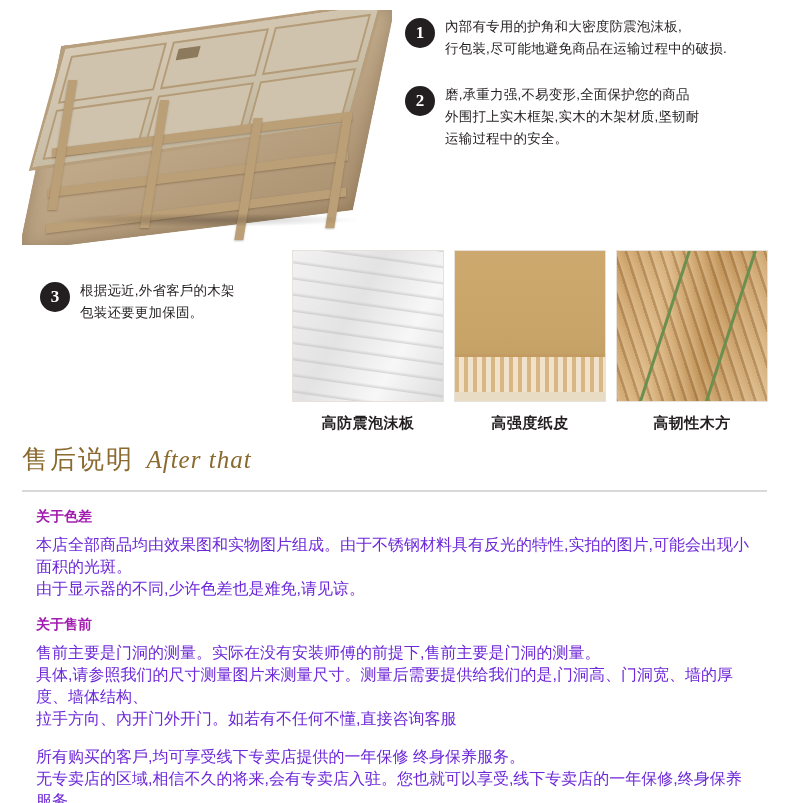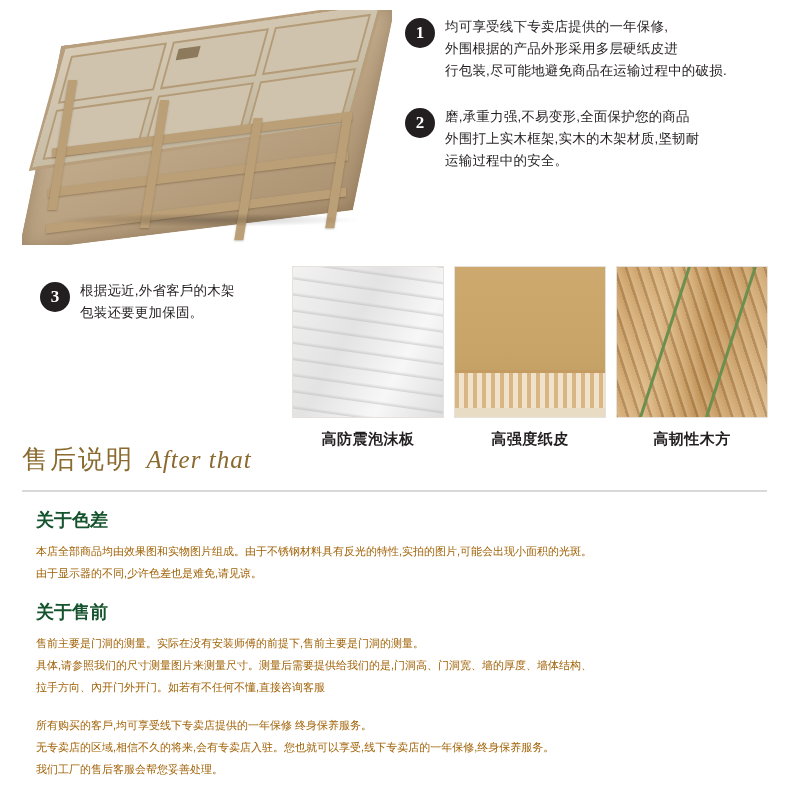--- a/index.html
+++ b/index.html
@@ -130,21 +130,21 @@
     position: absolute;
     left: 40px;
     top: 30px;
     width: 240px;
     display: flex;
     align-items: flex-start;
   }
   .materials {
     position: absolute;
     left: 292px;
-    top: 16px;
+    top: 0px;
     display: flex;
     gap: 10px;
   }
   .material {
     width: 152px;
   }
   .mat-img {
     width: 152px;
     height: 152px;
     overflow: hidden;
@@ -252,30 +252,30 @@
     height: 2px;
     background: #d9d9d9;
     margin: 4px 0 0 22px;
   }
 
   .block {
     margin: 16px 0 0 36px;
     width: 720px;
   }
   .block-title {
-    font-size: 18px;
+    font-size: 14px;
     font-weight: bold;
-    color: #14532d;
+    color: #a21caf;
     margin-bottom: 8px;
     font-family: Liberation Serif, serif;
   }
   .block-line {
-    font-size: 11px;
+    font-size: 16px;
     line-height: 22px;
-    color: #a16207;
+    color: #6d28d9;
   }
 </style>
 </head>
 <body>
 
 <div class="top-section">
 
   <div class="crate-photo">
     <div class="crate-bg"></div>
 
@@ -299,22 +299,21 @@
     <div class="slat" style="left:222px; top:108px; width:9px; height:122px; transform:skewX(-9deg);"></div>
     <div class="slat" style="left:312px; top:108px; width:9px; height:110px; transform:skewX(-9deg);"></div>
     <div class="crate-shadow"></div>
   </div>
 
   <div class="points">
 
     <div class="point-row">
       <div class="num-badge">1</div>
       <div class="point-text">
-        <div>均可享受线下专卖店提供的一年保修,</div>
-        <div>外围根据的产品外形采用多层硬纸皮进</div>
+        <div>內部有专用的护角和大密度防震泡沫板,</div>
         <div>行包装,尽可能地避免商品在运输过程中的破损.</div>
       </div>
     </div>
 
     <div class="point-row">
       <div class="num-badge">2</div>
       <div class="point-text">
         <div>磨,承重力强,不易变形,全面保护您的商品</div>
         <div>外围打上实木框架,实木的木架材质,坚韧耐</div>
         <div>运输过程中的安全。</div>

